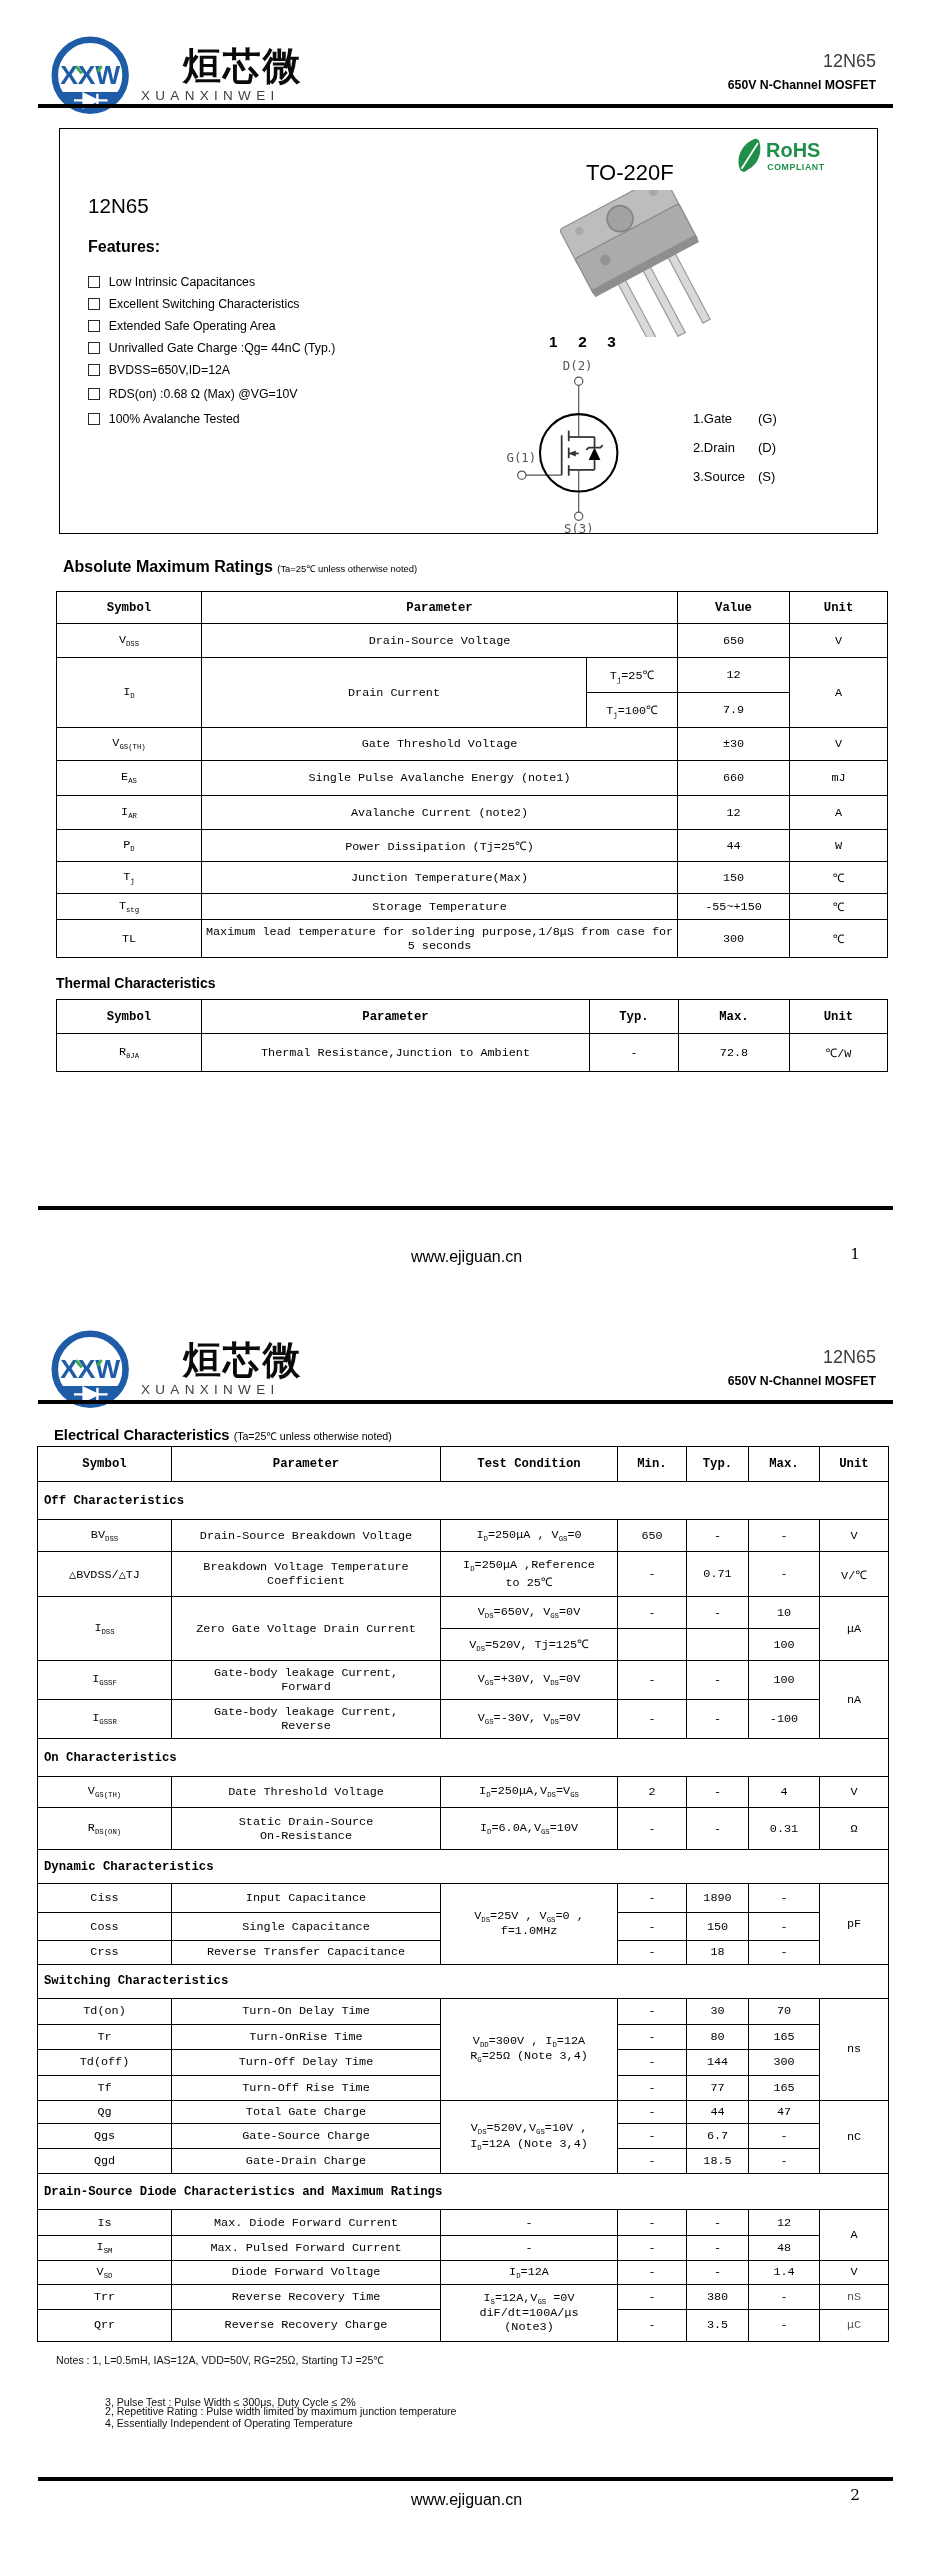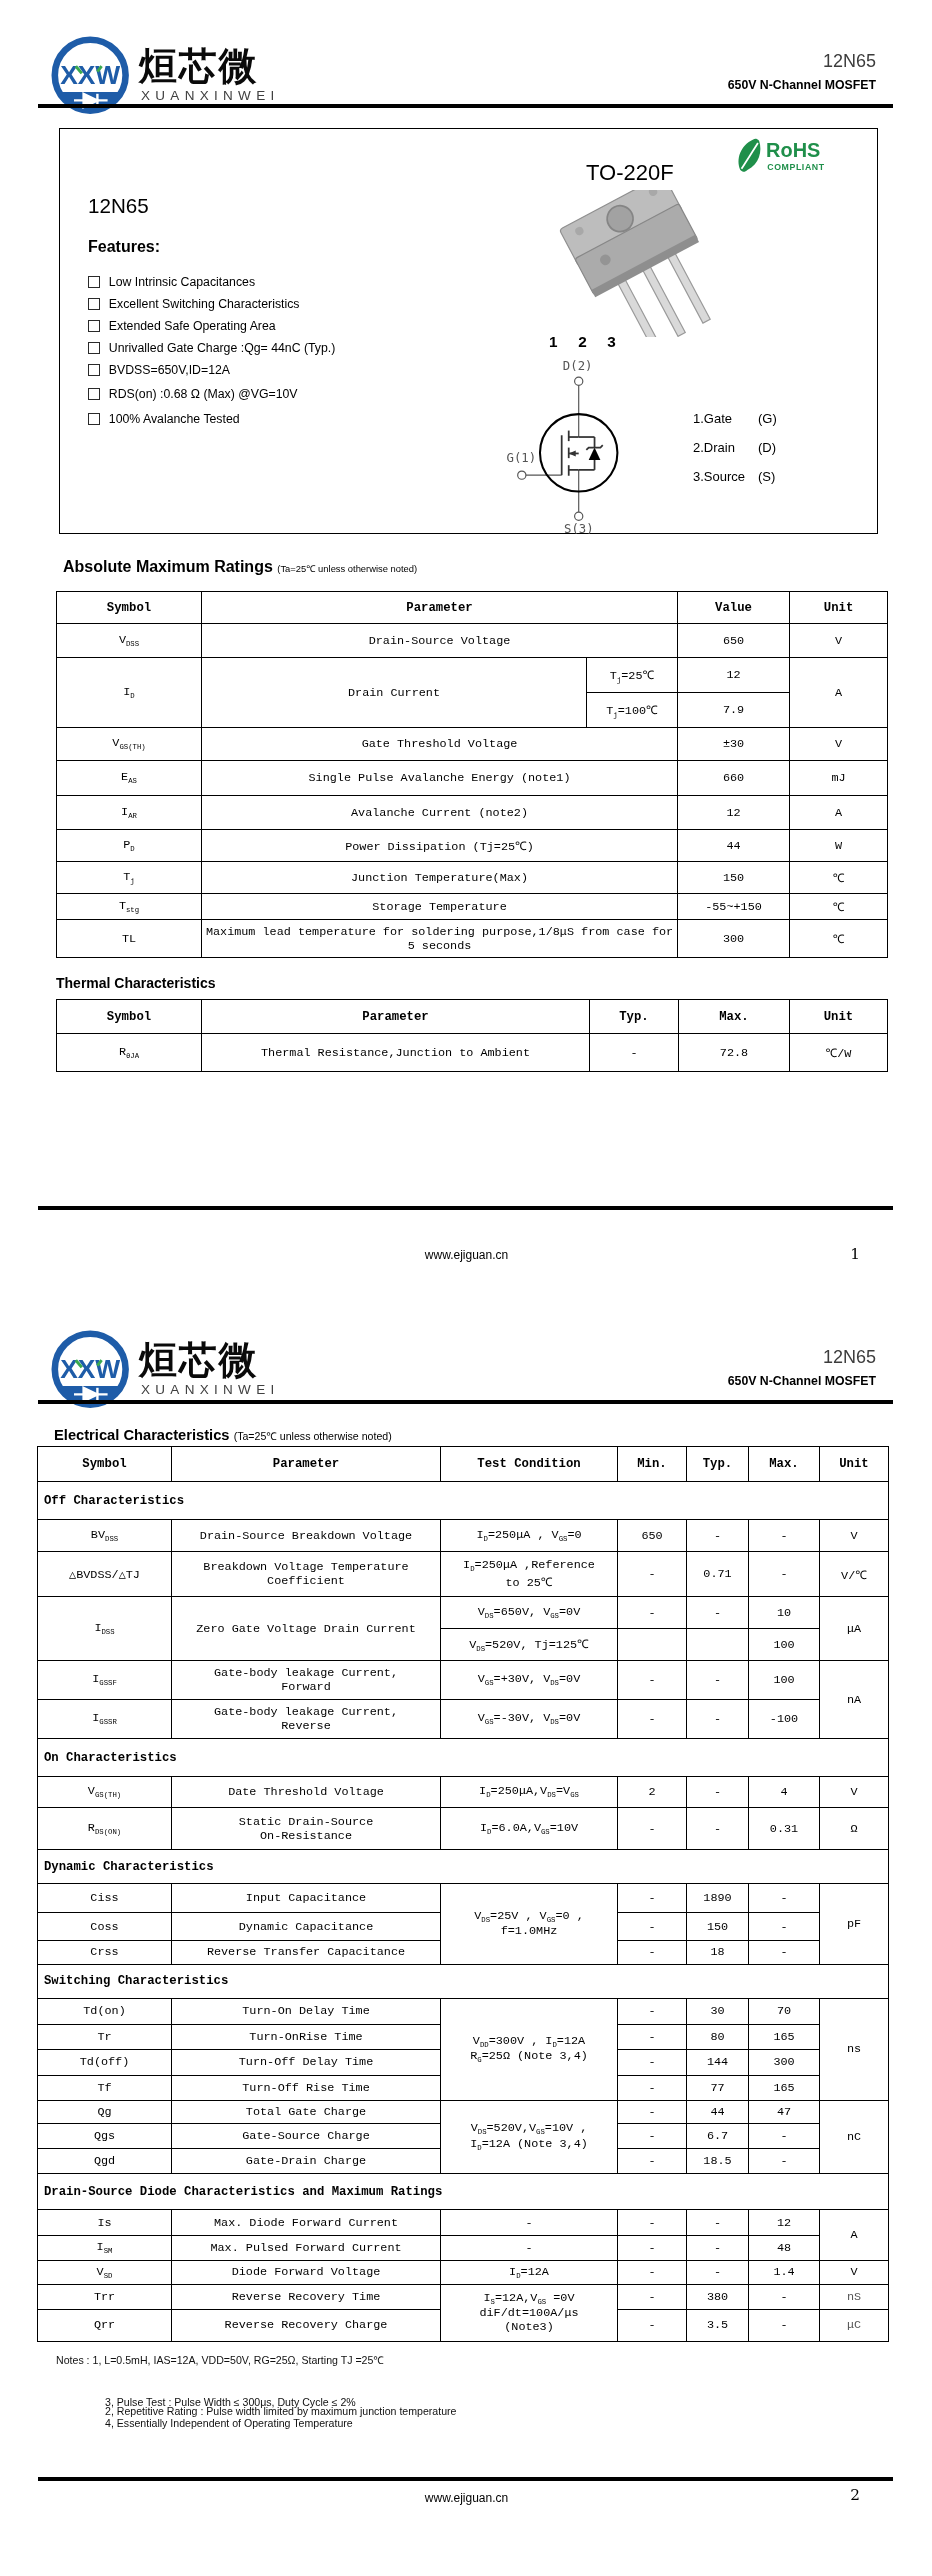--- a/index.html
+++ b/index.html
@@ -1,21 +1,21 @@
 <!DOCTYPE html>
 <html style="font-size:9.4px"><head>
 <meta charset="utf-8">
 <style>
   html,body{margin:0;padding:0;background:#ffffff;}
   #sheet{position:relative;width:933px;height:2576px;background:#fff;
          font-family:"Liberation Sans",sans-serif;color:#000;overflow:hidden;}
   .page{position:absolute;left:0;width:933px;}
   .abs{position:absolute;}
   
-  .brand-cn{font-size:38px;font-weight:bold;letter-spacing:1.8px;color:#0a0a0a;}
+  .brand-cn{font-size:38px;font-weight:bold;letter-spacing:1.8px;color:#0a0a0a;margin-left:44px;}
   .brand-en{font-size:13.5px;letter-spacing:5.3px;color:#404040;}
   .part-no{font-size:18px;color:#3c3c3c;text-align:right;}
   .part-sub{font-size:12.3px;font-weight:bold;text-align:right;}
   .rule{background:#000;height:4.1px;}
   
   .fbox{border:1.2px solid #000;}
   .prod-title{font-size:20.6px;}
   .feat-head{font-size:16px;font-weight:bold;}
   .feat{display:flex;align-items:center;height:22px;}
   .feat .box{width:10px;height:10px;border:1.2px solid #2a2a2a;margin-right:8.8px;flex:0 0 auto;}
@@ -31,21 +31,21 @@
   
   table.dt{border-collapse:collapse;table-layout:fixed;border:1.8px solid #000;font-family:Liberation Mono, monospace;}
   table.dt td,table.dt th{border:1.2px solid #000;font-size:11.8px;text-align:center;
       vertical-align:middle;padding:1.2px 3.5px;font-weight:normal;overflow:hidden;}
   table.dt th{font-weight:bold;font-size:12.3px;}
   td.c-param{text-align:left;padding-left:8.2px;white-space:pre-line;}
   td.c-cond{text-align:left;padding-left:7px;}
   tr.band td{text-align:left;font-weight:bold;font-size:12.3px;padding-left:5.9px;}
   sub{font-size:62%;}
   
-  .furl{font-size:12px;text-align:center;width:100%;}
+  .furl{font-size:16px;text-align:center;width:100%;}
   .fpage{font-size:15.3px;font-family:"DejaVu Serif",serif;}
   .notes{font-size:10.6px;color:#111;}
 </style>
 </head>
 <body>
 
 <div id="sheet">
 
   <div class="page" style="top:0;height:1294px;">
 
@@ -433,21 +433,21 @@
         <td>Ciss</td>
         <td class="c-param">Input Capacitance</td>
         <td rowspan="3" class="c-cond">V<sub>DS</sub>=25V , V<sub>GS</sub>=0 ,<br>f=1.0MHz</td>
         <td>-</td>
         <td>1890</td>
         <td>-</td>
         <td rowspan="3">pF</td>
       </tr>
       <tr style="height:28px;">
         <td>Coss</td>
-        <td class="c-param">Dynamic Capacitance</td>
+        <td class="c-param">Single Capacitance</td>
         <td>-</td>
         <td>150</td>
         <td>-</td>
       </tr>
       <tr style="height:23.5px;">
         <td>Crss</td>
         <td class="c-param">Reverse Transfer Capacitance</td>
         <td>-</td>
         <td>18</td>
         <td>-</td>

